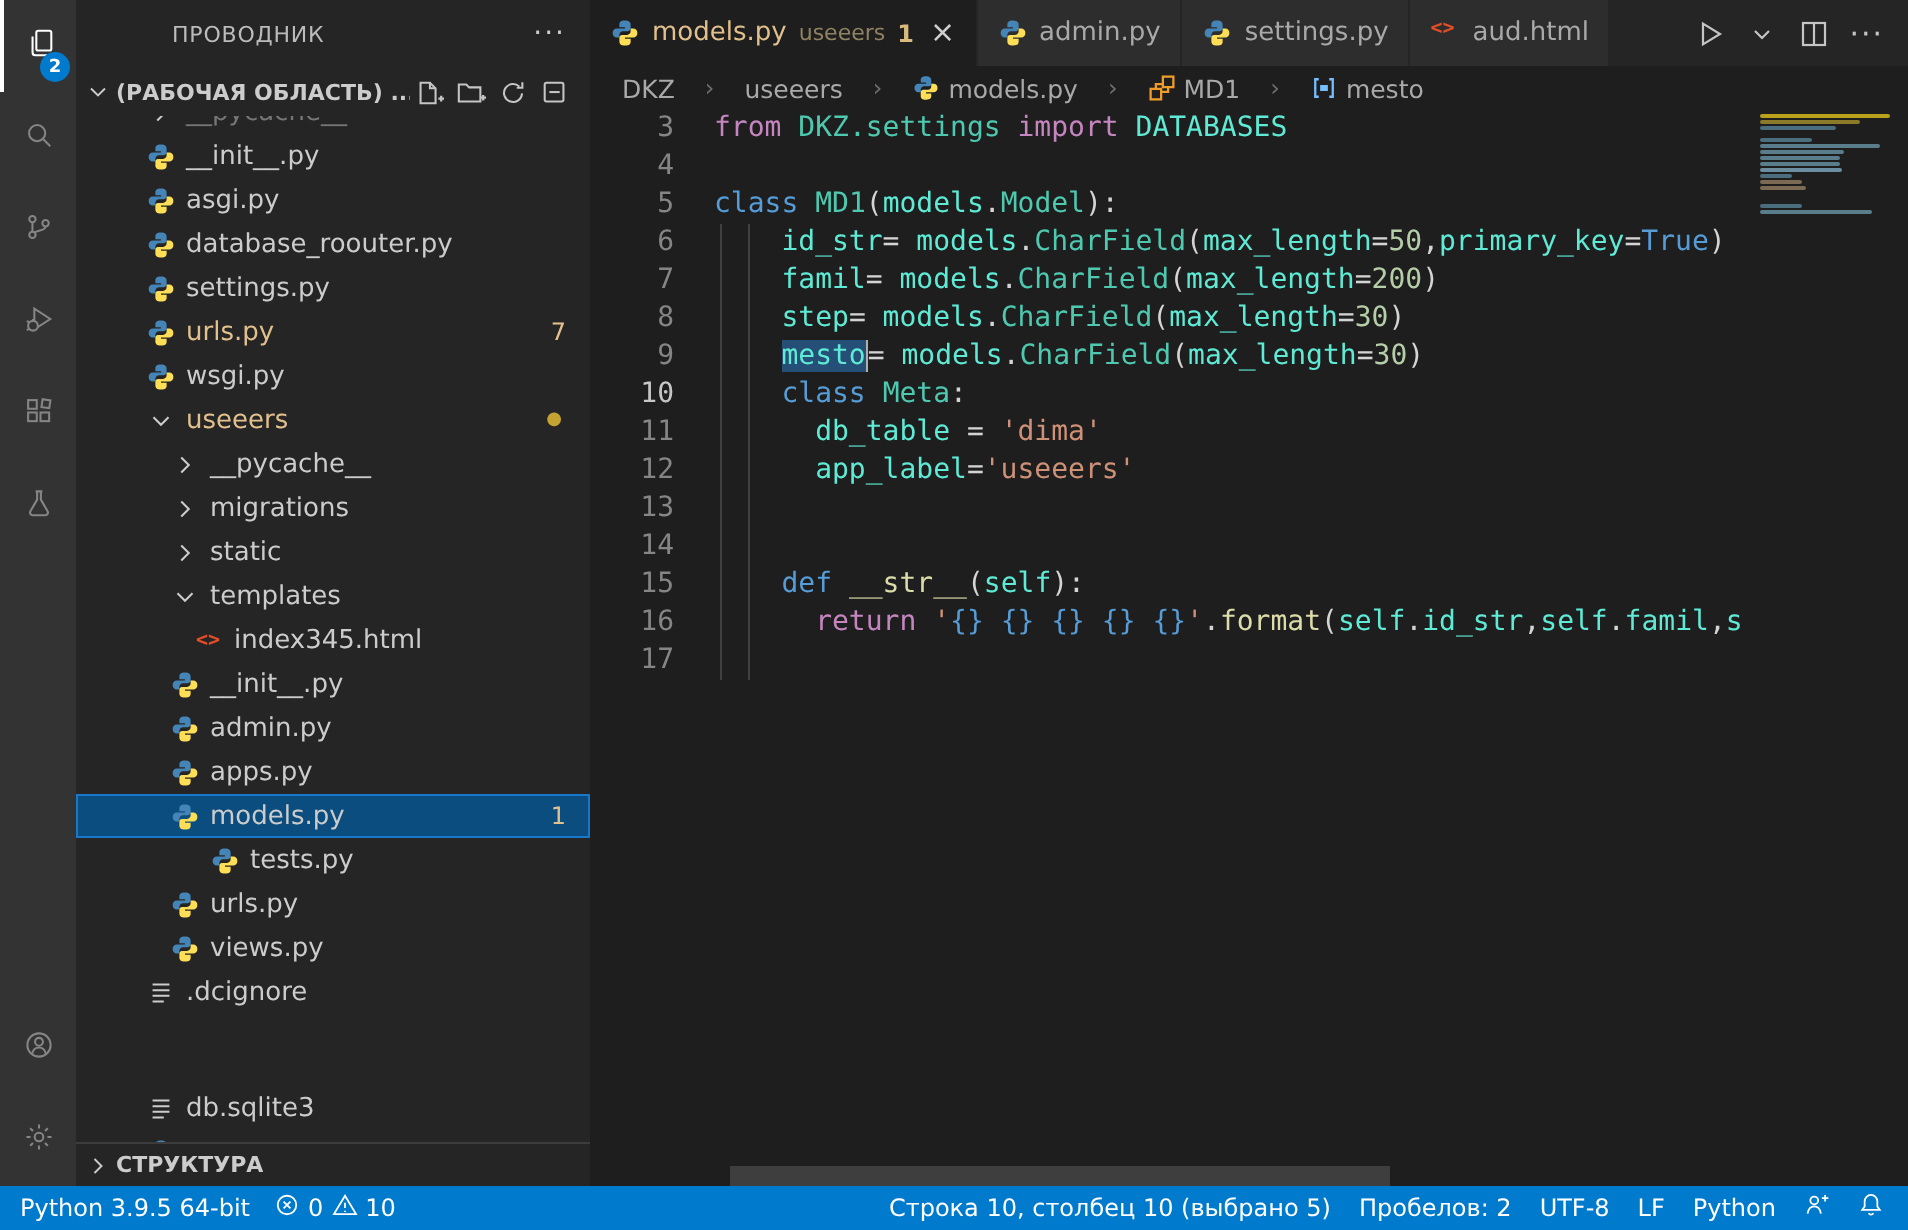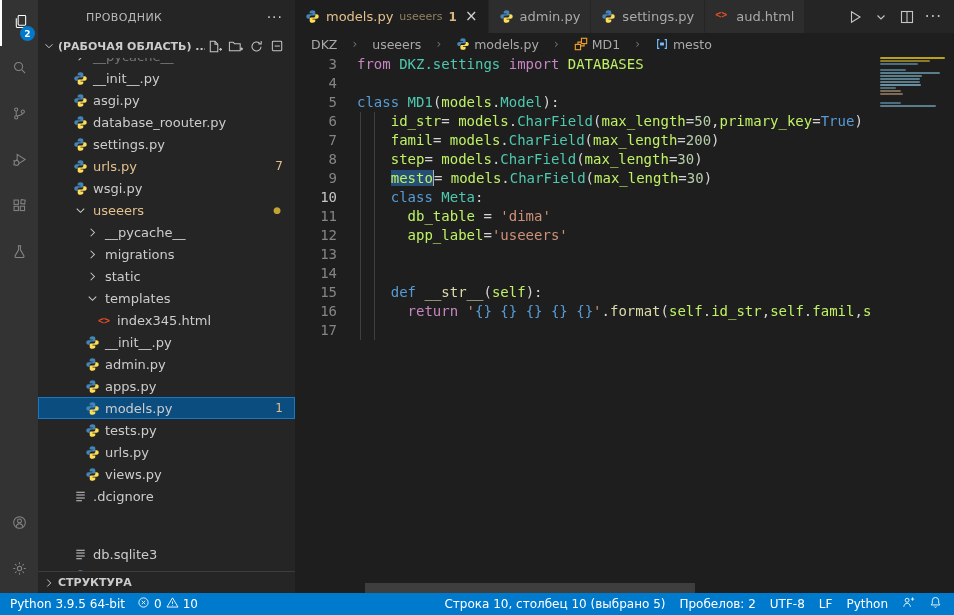--- a/index.html
+++ b/index.html
@@ -64,21 +64,21 @@
   .bc-sep { color:#6e6e6e; font-size:12px; padding:0 2px; }
   .bc-item svg, .bc-item .t-icon { width:14px; height:14px; display:flex; }
 
   .editor-content { flex:1; position:relative; overflow:hidden; font-family:"DejaVu Sans Mono","Liberation Mono",monospace; font-size:14px; line-height:19px; }
   .codegrid { display:flex; }
   .gutter { width:62px; flex:none; text-align:right; padding-right:20px; color:#858585; user-select:none; }
   .gutter div { height:19px; }
   .gutter .cur { color:#c6c6c6; }
   .codecol { flex:1; min-width:0; overflow:hidden; }
   .codecol div { height:19px; white-space:pre; }
-  .tk-k{color:#569cd6}.tk-k2{color:#c586c0}.tk-c{color:#4ec9b0}.tk-v{color:#bef264}
+  .tk-k{color:#569cd6}.tk-k2{color:#c586c0}.tk-c{color:#4ec9b0}.tk-v{color:#5eead4}
   .tk-f{color:#dcdcaa}.tk-n{color:#b5cea8}.tk-s{color:#ce9178}.tk-p{color:#d4d4d4}.tk-b{color:#569cd6}
   .tk-sel{background:#264f78;}
   .cursor{border-right:1.5px solid #aeafad;}
   .guide { position:absolute; width:1px; background:#404040; }
   .minimap { position:absolute; top:0; right:9px; width:65px; height:100%; background:#1e1e1e; padding-top:2px; }
   .minimap .mrow { height:2px; margin-bottom:1px; border-radius:1px; }
   .hscroll { position:absolute; left:70px; bottom:0; width:330px; height:10px; background:#4a4a4a; opacity:.75; cursor:pointer; }
 
   
   .statusbar { height:22px; background:#007acc; color:#ffffff; display:flex; align-items:center; font-size:12px; }
@@ -334,21 +334,21 @@
           <div class="tree-row selected" style="padding-left: 46px;">
             <span class="icw t-icon">
               <svg viewBox="0 0 16 16">
                 <path d="M7.9 1.3C5.5 1.3 5 2.4 5 3.4v1.5h3v.7H3.6C2.4 5.6 1.4 6.5 1.4 8s1 2.4 2.2 2.4H5V8.9C5 7.8 5.9 7 6.9 7h2.7C10.4 7 11 6.3 11 5.5v-2C11 2.3 10.3 1.3 7.9 1.3z" fill="#4584b6"></path>
                 <path d="M8.1 14.7c2.4 0 2.9-1.1 2.9-2.1v-1.5H8v-.7h4.4c1.2 0 2.2-.9 2.2-2.4s-1-2.4-2.2-2.4H11v1.5C11 8.2 10.1 9 9.1 9H6.4C5.6 9 5 9.7 5 10.5v2c0 1.2.7 2.2 3.1 2.2z" fill="#ffde57"></path>
               </svg>
             </span>
             <span class="t-label">models.py</span>
             <span class="t-badge">1</span>
           </div>
-          <div class="tree-row" style="padding-left: 46px;">
+          <div class="tree-row" style="padding-left: 66px;">
             <span class="icw t-icon">
               <svg viewBox="0 0 16 16">
                 <path d="M7.9 1.3C5.5 1.3 5 2.4 5 3.4v1.5h3v.7H3.6C2.4 5.6 1.4 6.5 1.4 8s1 2.4 2.2 2.4H5V8.9C5 7.8 5.9 7 6.9 7h2.7C10.4 7 11 6.3 11 5.5v-2C11 2.3 10.3 1.3 7.9 1.3z" fill="#4584b6"></path>
                 <path d="M8.1 14.7c2.4 0 2.9-1.1 2.9-2.1v-1.5H8v-.7h4.4c1.2 0 2.2-.9 2.2-2.4s-1-2.4-2.2-2.4H11v1.5C11 8.2 10.1 9 9.1 9H6.4C5.6 9 5 9.7 5 10.5v2c0 1.2.7 2.2 3.1 2.2z" fill="#ffde57"></path>
               </svg>
             </span>
             <span class="t-label">tests.py</span>
           </div>
           <div class="tree-row" style="padding-left: 46px;">
             <span class="icw t-icon">

